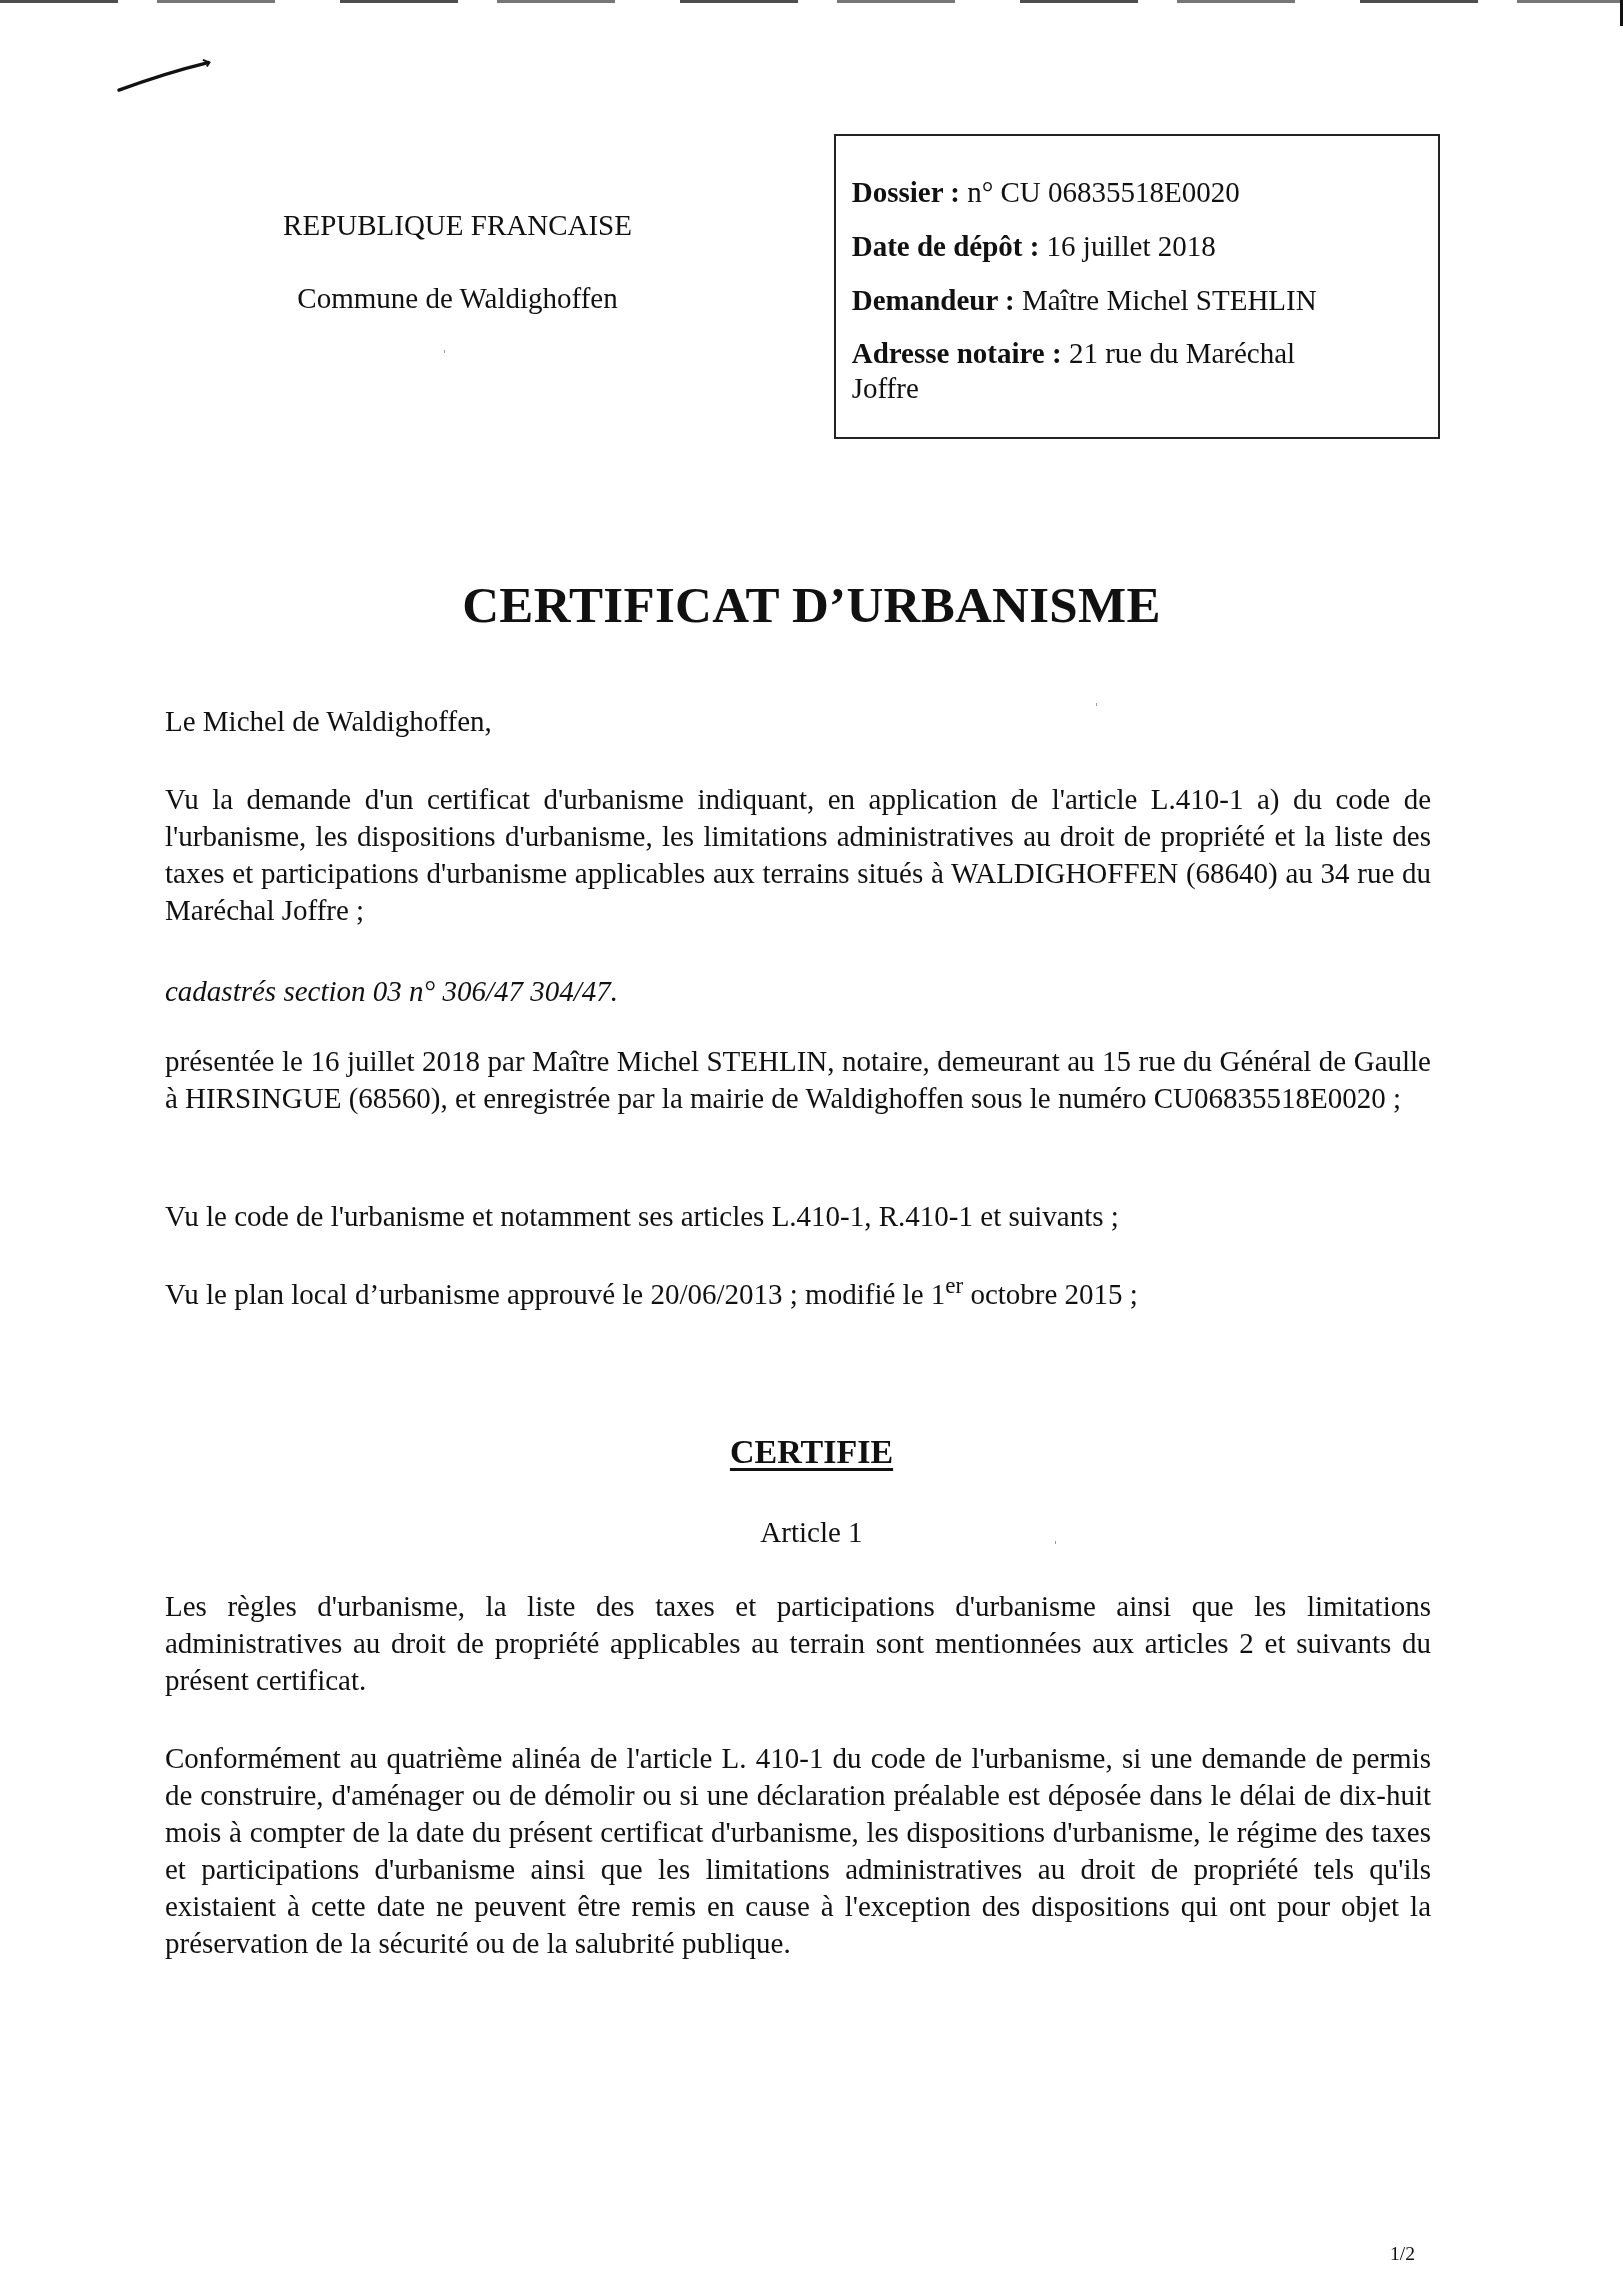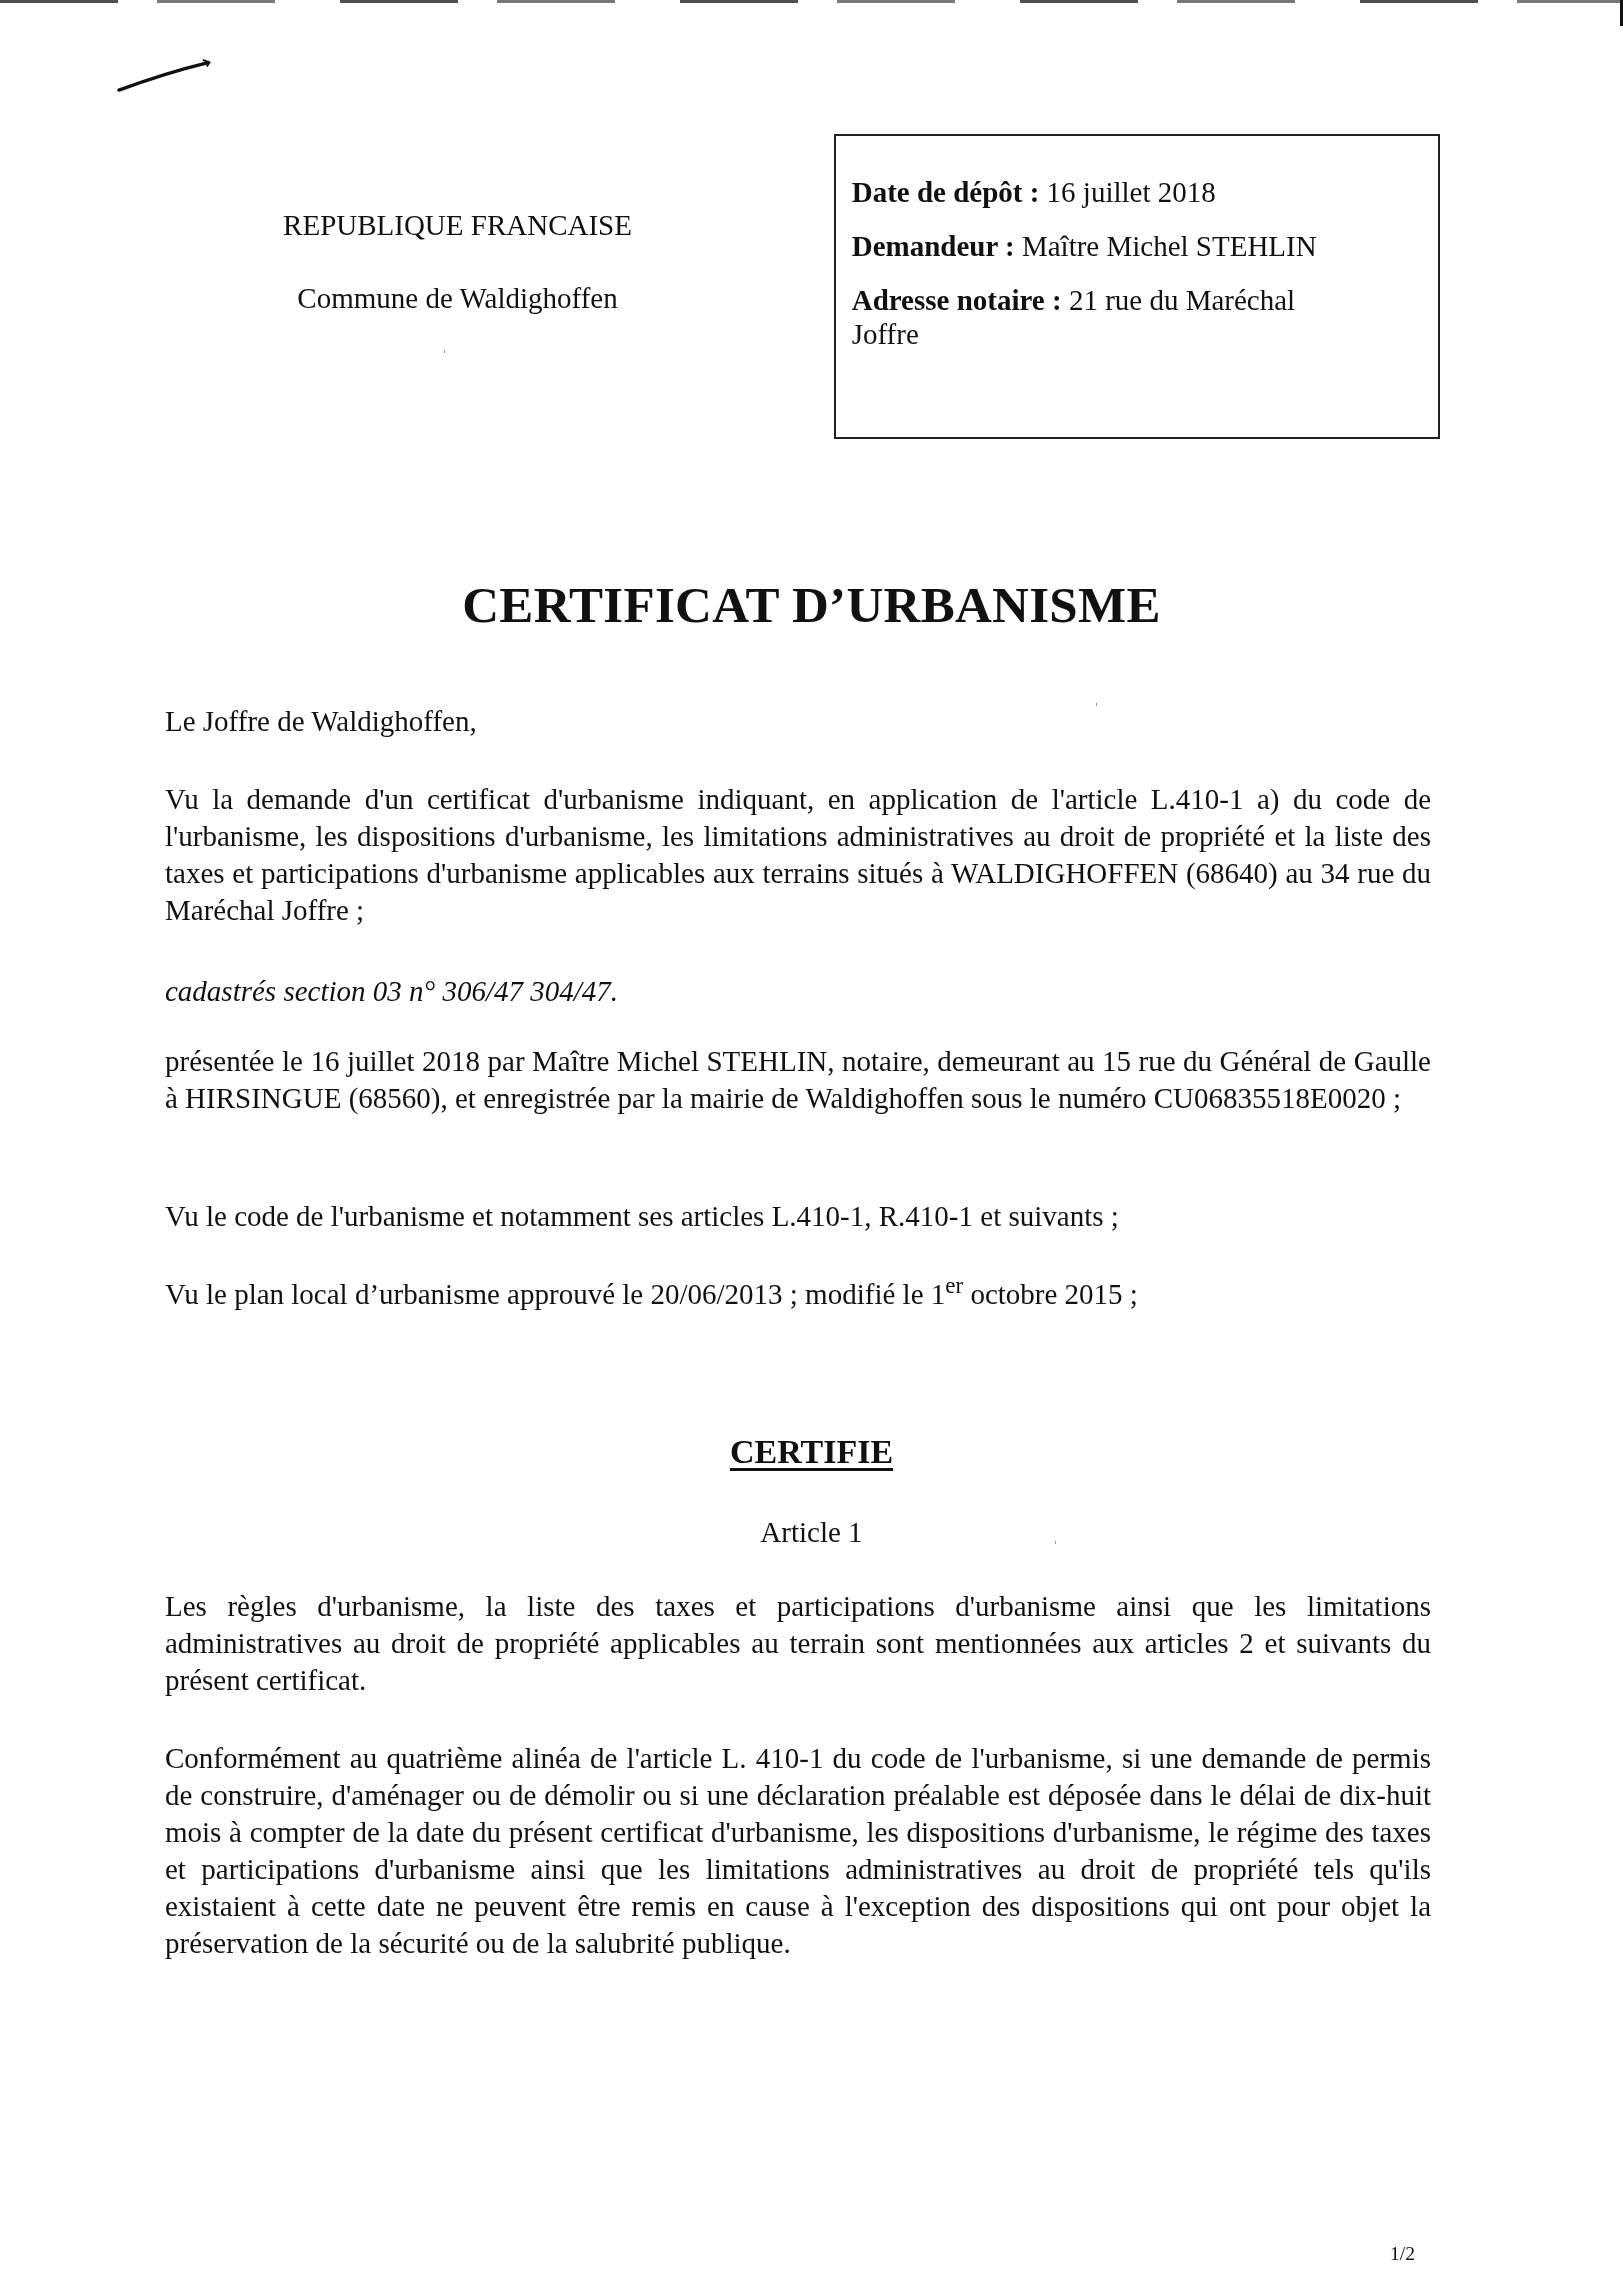--- a/index.html
+++ b/index.html
@@ -131,39 +131,43 @@
   <path d="M140 12 l10 4 -4 6" stroke="#111" stroke-width="3" fill="none"></path>
 </svg>
 
 <div class="header-left">
   <div class="line1">REPUBLIQUE FRANCAISE</div>
   <div class="line2">Commune de Waldighoffen</div>
 </div>
 
 <div class="dossier-box">
   <div class="row">
+    <b>Dossier :</b>
+    <span>n° CU 06835518E0020</span>
+  </div>
+  <div class="row">
     <b>Date de dépôt :</b>
     <span>16 juillet 2018</span>
   </div>
   <div class="row">
     <b>Demandeur :</b>
     <span>Maître Michel STEHLIN</span>
   </div>
   <div class="row addr">
     <b>Adresse notaire :</b>
     <span>21 rue du Maréchal</span><br>
     <span>Joffre</span>
   </div>
 </div>
 
 <div class="title-block">
   <div class="main-title">CERTIFICAT D’URBANISME</div>
 </div>
 
-<div class="body-text" style="top:703px;">Le Joffre de Waldighoffen,</div>
+<div class="body-text" style="top:703px;">Le Michel de Waldighoffen,</div>
 
 <div class="body-text" style="top:781px;">Vu la demande d'un certificat d'urbanisme indiquant, en application de l'article L.410-1 a) du code de l'urbanisme, les dispositions d'urbanisme, les limitations administratives au droit de propriété et la liste des taxes et participations d'urbanisme applicables aux terrains situés à WALDIGHOFFEN (68640) au 34 rue du Maréchal Joffre ;</div>
 
 <div class="body-text italic" style="top:973px;">cadastrés section 03 n° 306/47 304/47.</div>
 
 <div class="body-text" style="top:1043px;">présentée le 16 juillet 2018 par Maître Michel STEHLIN, notaire, demeurant au 15 rue du Général de Gaulle à HIRSINGUE (68560), et enregistrée par la mairie de Waldighoffen sous le numéro CU06835518E0020 ;</div>
 
 <div class="body-text" style="top:1198px;">Vu le code de l'urbanisme et notamment ses articles L.410-1, R.410-1 et suivants ;</div>
 
 <div class="body-text" style="top:1276px;"><span>Vu le plan local d’urbanisme approuvé le 20/06/2013 ; modifié le 1</span><sup>er</sup><span> octobre 2015 ;</span></div>

